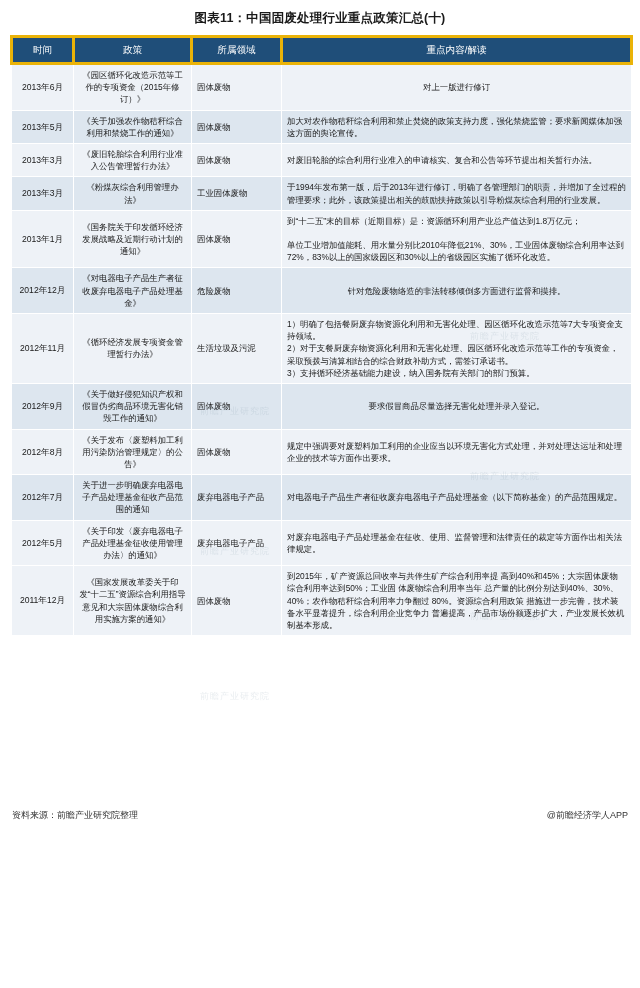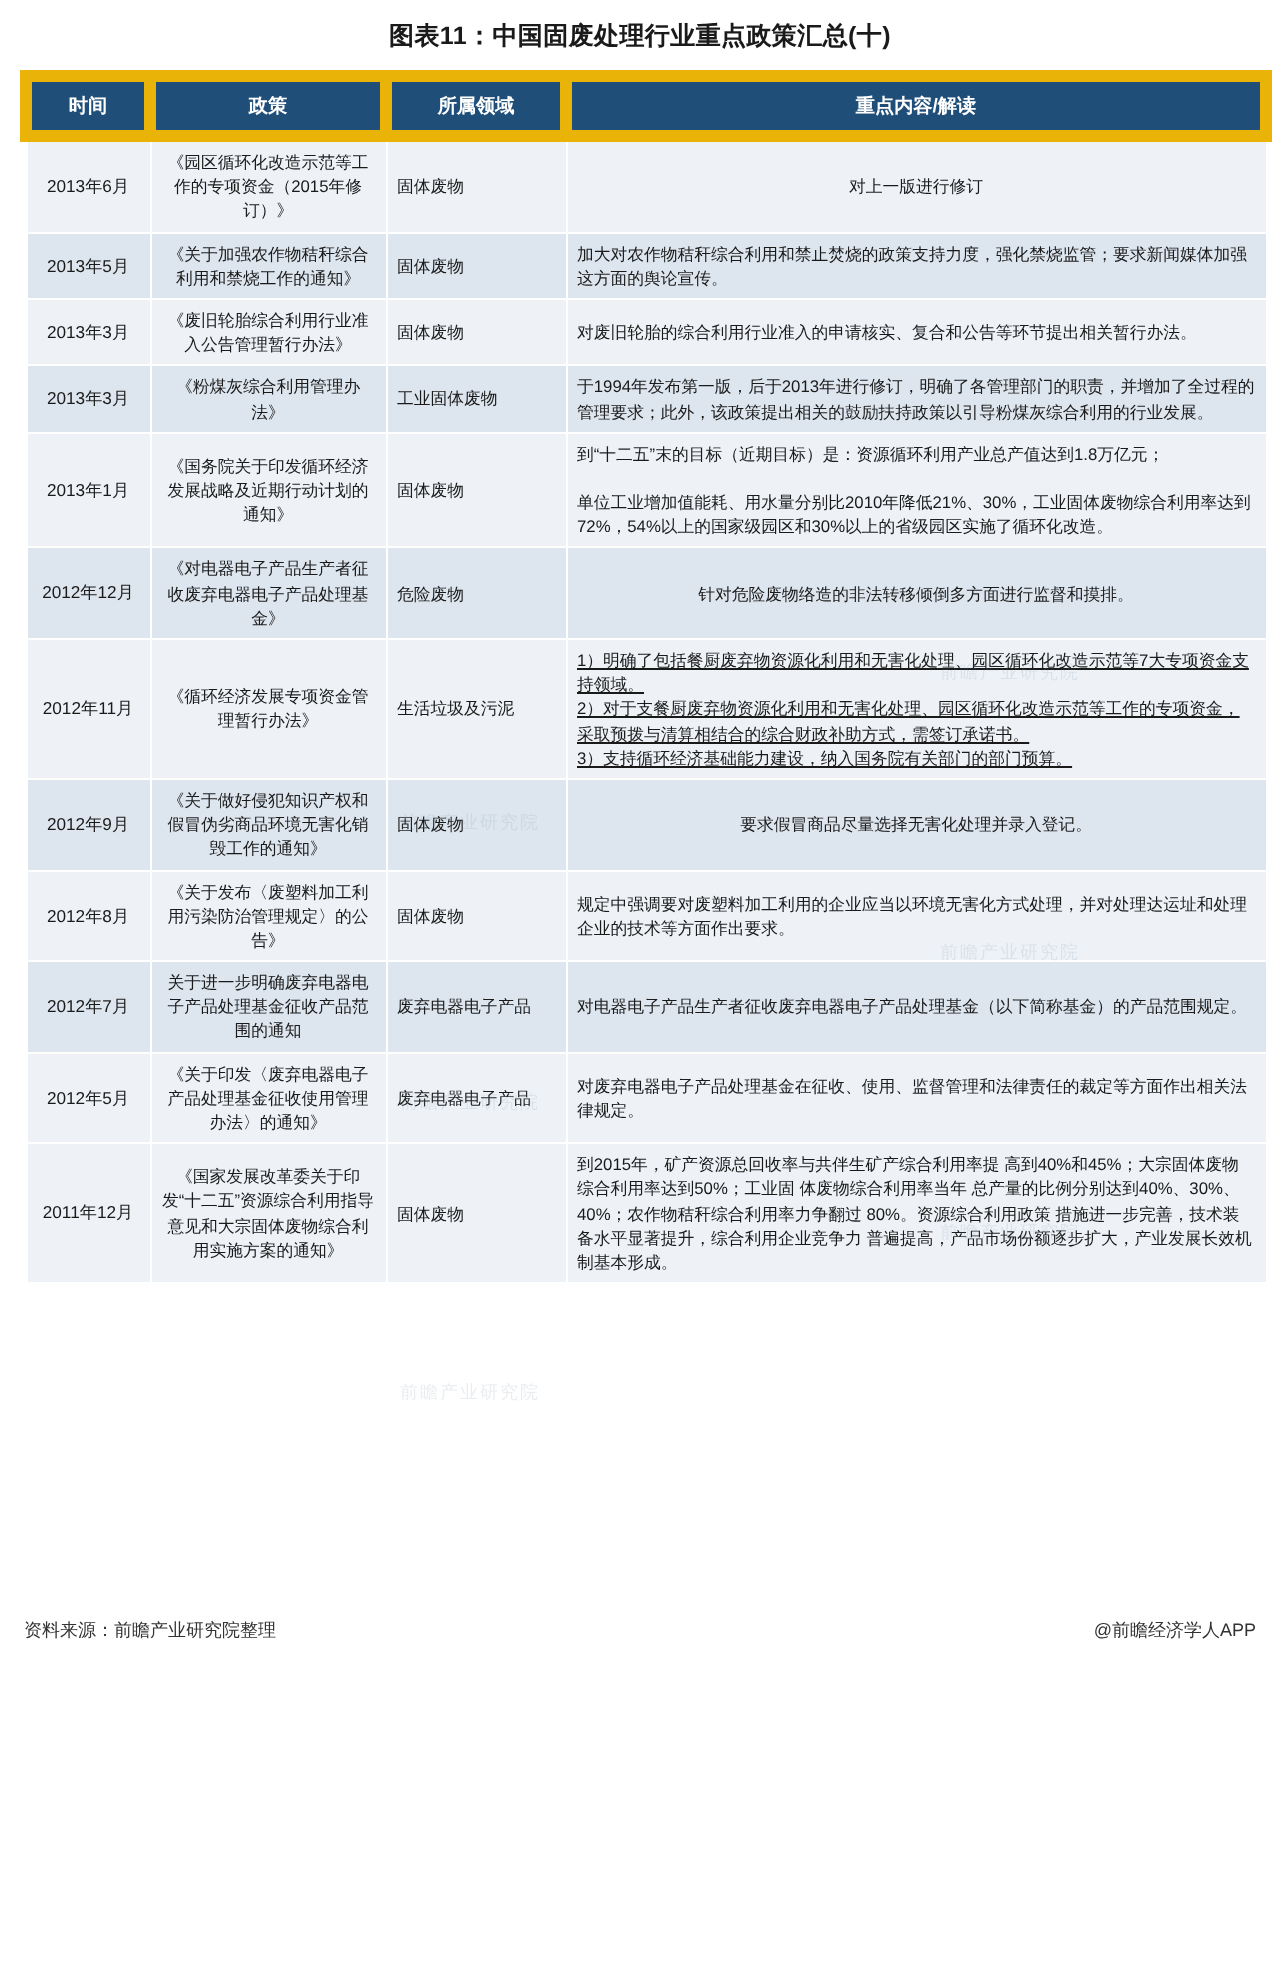--- a/index.html
+++ b/index.html
@@ -37,23 +37,23 @@
   }
   table.policy-table col.c-time { width: 62px; }
   table.policy-table col.c-policy { width: 118px; }
   table.policy-table col.c-field { width: 90px; }
   table.policy-table col.c-content { width: 350px; }
 
   thead th {
     background: #1f4e79;
     color: #ffffff;
     font-size: 9.6px;
-    font-weight: bold;
+    font-weight: normal;
     height: 22px;
-    border: 6px solid #eab308;
+    border: 3px solid #eab308;
     text-align: center;
     vertical-align: middle;
   }
   tbody td {
     border: 1px solid #ffffff;
     vertical-align: middle;
     padding: 4px 5px;
     line-height: 1.45;
     color: #1a1a1a;
   }
@@ -159,33 +159,33 @@
         <td class="policy">《粉煤灰综合利用管理办法》</td>
         <td class="field">工业固体废物</td>
         <td class="content">于1994年发布第一版，后于2013年进行修订，明确了各管理部门的职责，并增加了全过程的管理要求；此外，该政策提出相关的鼓励扶持政策以引导粉煤灰综合利用的行业发展。</td>
       </tr>
       <tr class="odd">
         <td class="time">2013年1月</td>
         <td class="policy">《国务院关于印发循环经济发展战略及近期行动计划的通知》</td>
         <td class="field">固体废物</td>
         <td class="content" style="white-space:pre-line;">到“十二五”末的目标（近期目标）是：资源循环利用产业总产值达到1.8万亿元；
 
-单位工业增加值能耗、用水量分别比2010年降低21%、30%，工业固体废物综合利用率达到72%，54%以上的国家级园区和30%以上的省级园区实施了循环化改造。</td>
+单位工业增加值能耗、用水量分别比2010年降低21%、30%，工业固体废物综合利用率达到72%，83%以上的国家级园区和30%以上的省级园区实施了循环化改造。</td>
       </tr>
       <tr class="even">
         <td class="time">2012年12月</td>
         <td class="policy">《对电器电子产品生产者征收废弃电器电子产品处理基金》</td>
         <td class="field">危险废物</td>
         <td class="content center">针对危险废物络造的非法转移倾倒多方面进行监督和摸排。</td>
       </tr>
       <tr class="odd">
         <td class="time">2012年11月</td>
         <td class="policy">《循环经济发展专项资金管理暂行办法》</td>
         <td class="field">生活垃圾及污泥</td>
-        <td class="content" style="white-space:pre-line;text-decoration:underline;">1）明确了包括餐厨废弃物资源化利用和无害化处理、园区循环化改造示范等7大专项资金支持领域。
+        <td class="content" style="white-space:pre-line;">1）明确了包括餐厨废弃物资源化利用和无害化处理、园区循环化改造示范等7大专项资金支持领域。
 2）对于支餐厨废弃物资源化利用和无害化处理、园区循环化改造示范等工作的专项资金，采取预拨与清算相结合的综合财政补助方式，需签订承诺书。
 3）支持循环经济基础能力建设，纳入国务院有关部门的部门预算。</td>
       </tr>
       <tr class="even">
         <td class="time">2012年9月</td>
         <td class="policy">《关于做好侵犯知识产权和假冒伪劣商品环境无害化销毁工作的通知》</td>
         <td class="field">固体废物</td>
         <td class="content center">要求假冒商品尽量选择无害化处理并录入登记。</td>
       </tr>
       <tr class="odd">

